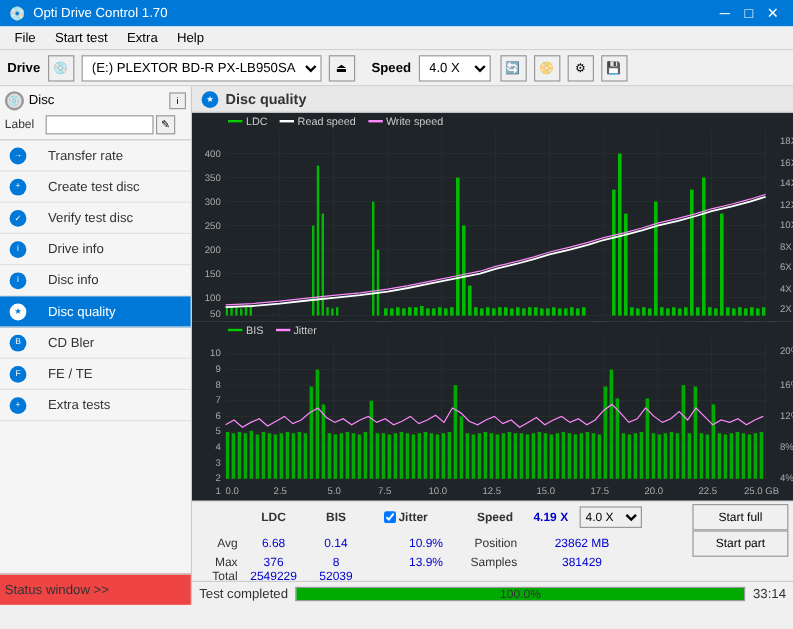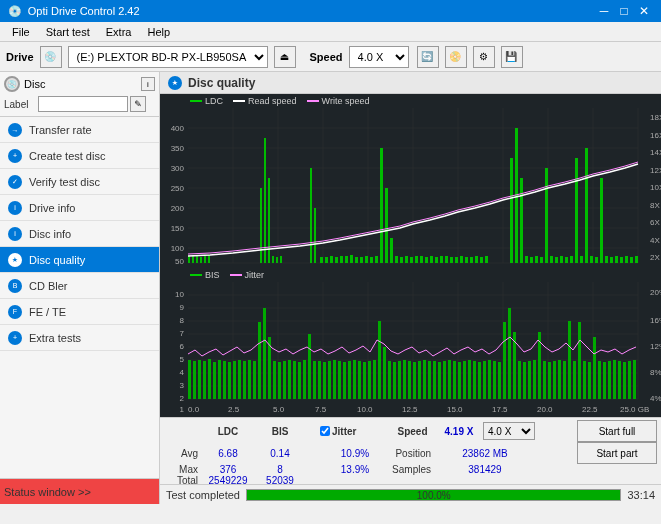--- a/index.html
+++ b/index.html
@@ -127,21 +127,21 @@
     .sidebar-nav { flex: 1; overflow-y: auto; }
     .nav-item {
       height: 26px;
       display: flex;
       align-items: center;
       padding: 0 8px;
       cursor: pointer;
       font-size: 11px;
       color: #333;
       border-bottom: 1px solid #e0e0e0;
-      gap: 7px;
+      gap: 18px;
     }
     .nav-item.active { background: #0078d7; color: white; }
     .nav-icon {
       width: 14px; height: 14px;
       background: #0078d7;
       border-radius: 50%;
       display: flex; align-items: center; justify-content: center;
       font-size: 7px; color: white; flex-shrink: 0;
     }
     .nav-item.active .nav-icon { background: white; }
@@ -215,21 +215,21 @@
 
     
     svg { display: block; }
   </style>
 </head>
 <body>
 
 <div class="title-bar">
   <div class="title-bar-left">
     <span>💿</span>
-    <span>Opti Drive Control 2.42</span>
+    <span>Opti Drive Control 1.70</span>
   </div>
   <div class="title-bar-right">
     <button class="title-bar-btn">─</button>
     <button class="title-bar-btn">□</button>
     <button class="title-bar-btn close">✕</button>
   </div>
 </div>
 
 <div class="menu-bar">
   <div class="menu-item">File</div>

